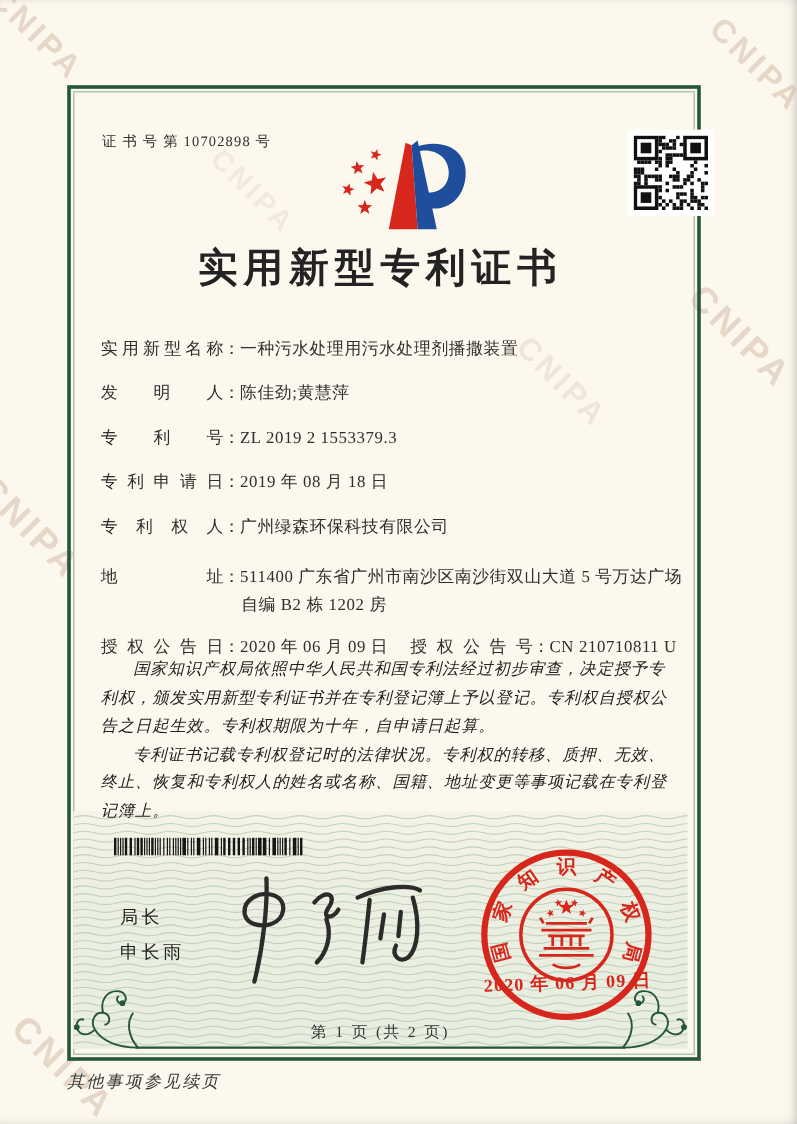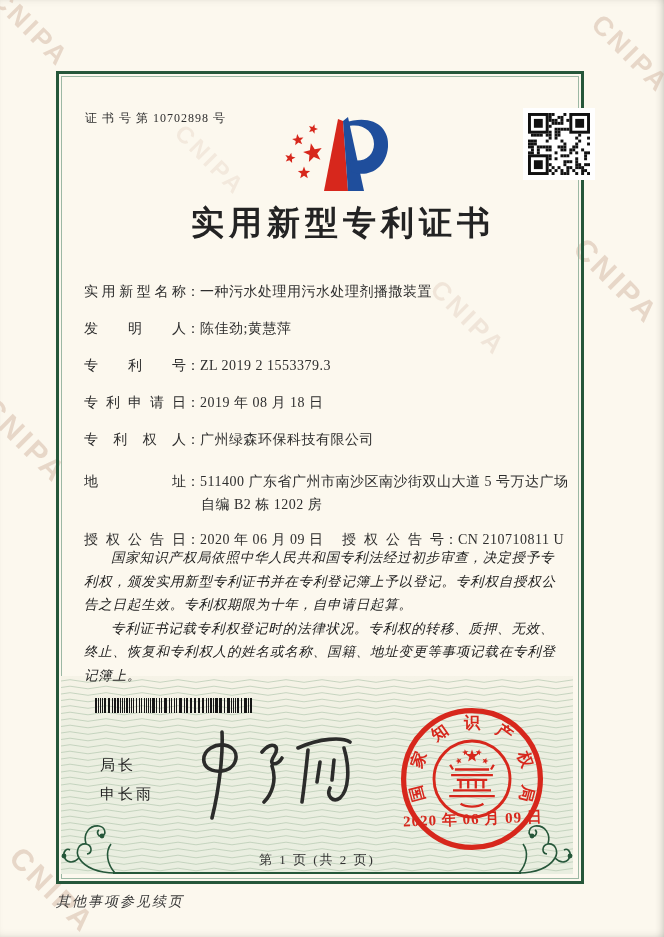--- a/index.html
+++ b/index.html
@@ -16,21 +16,21 @@
   .frame-inner{position:absolute;inset:2px;border:1px solid #9cb8a4;}
   
   .waveband{position:absolute;left:61px;top:676px;width:512px;height:198px;z-index:2;
             background:linear-gradient(180deg,#f6f3e7 0%,#ecefe1 30%,#e9eee0 100%);}
   
   .certno{position:absolute;left:85px;top:110px;font-size:12px;letter-spacing:1px;z-index:3;}
   .qrbox{position:absolute;left:523px;top:108px;width:72px;height:72px;background:#fff;z-index:3;}
   .qrbox svg{position:absolute;left:5px;top:5px;}
   .logo{position:absolute;left:280px;top:113px;width:120px;height:82px;z-index:3;}
   .title{position:absolute;left:56px;top:201px;width:522px;text-align:center;
-         font-size:33px;font-weight:bold;letter-spacing:5px;color:#232323;z-index:3;margin-left:26px;}
+         font-size:33px;font-weight:bold;letter-spacing:5px;color:#232323;z-index:3;}
   
   .fields{position:absolute;left:84px;top:281px;width:480px;z-index:3;font-size:14px;}
   .frow{margin-bottom:16px;line-height:21px;white-space:nowrap;}
   .flabel{display:inline-block;width:102px;text-align:justify;text-align-last:justify;vertical-align:top;}
   .fcolon::before{content:"：";}
   .fvalue{letter-spacing:.5px;}
   .addr2{padding-left:117px;line-height:21px;margin-top:-14px;margin-bottom:14px;letter-spacing:.5px;}
   .grantrow{display:flex;}
   .gcol1{width:262px;}
   

